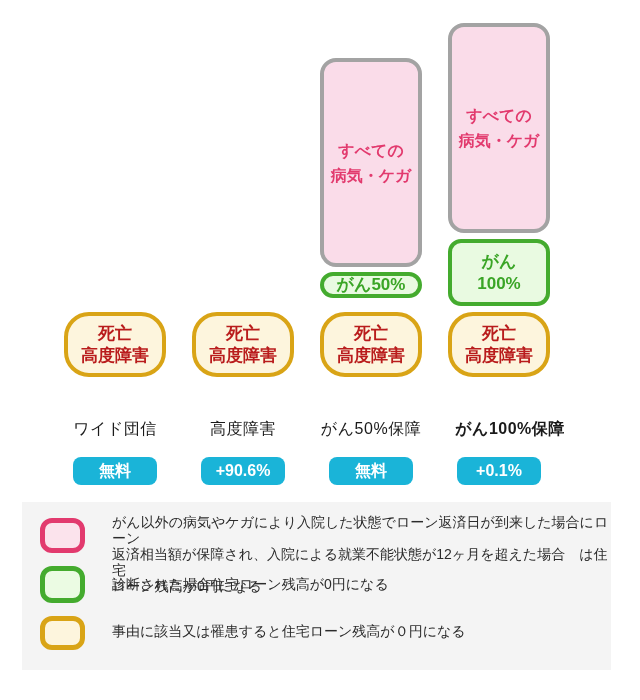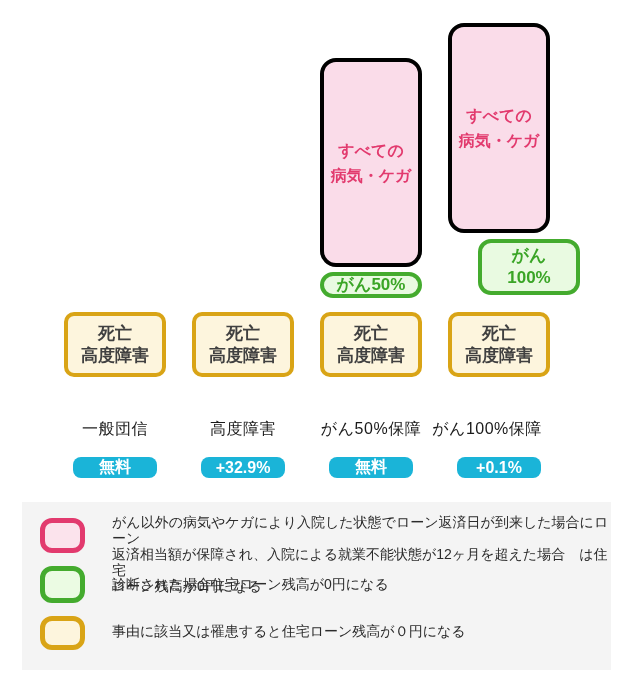--- a/index.html
+++ b/index.html
@@ -10,54 +10,54 @@
   }
   .stage{position:absolute;left:0;top:0;width:640px;height:700px;}
 
   
   .box{
     position:absolute;box-sizing:border-box;
     display:flex;align-items:center;justify-content:center;
     text-align:center;font-weight:bold;white-space:pre-line;
   }
   .box.pink{
-    background:#fadce9;border:4px solid #000000;color:#e23a6e;
+    background:#fadce9;border:4px solid #a3a3a3;color:#e23a6e;
     border-radius:16px;font-size:16px;line-height:25px;
   }
   .box.green{
     background:#e9fae1;border:4px solid #44ab2e;color:#3aa526;
     border-radius:13px;font-size:17px;line-height:22px;
   }
   .box.gold{
-    background:#fdf5dd;border:4px solid #d9a416;color:#404040;
-    border-radius:10px;font-size:17px;line-height:22px;
+    background:#fdf5dd;border:4px solid #d9a416;color:#b91c1c;
+    border-radius:25px;font-size:17px;line-height:22px;
   }
   
   #pink-c3{left:320px;top:58px;width:102px;height:209px;}
   #pink-c4{left:448px;top:23px;width:102px;height:210px;}
   #green-c3{left:320px;top:272px;width:102px;height:26px;}
-  #green-c4{left:448px;top:239px;width:102px;height:56px;margin-left:30px;}
+  #green-c4{left:448px;top:239px;width:102px;height:67px;}
   #gold-c1{left:64px;top:312px;width:102px;height:65px;}
   #gold-c2{left:192px;top:312px;width:102px;height:65px;}
   #gold-c3{left:320px;top:312px;width:102px;height:65px;}
   #gold-c4{left:448px;top:312px;width:102px;height:65px;}
 
   
   .col-label{
     position:absolute;top:419px;width:150px;text-align:center;
     font-size:16px;color:#1a1a1a;letter-spacing:0.5px;
   }
   #label-c1{left:40px;}
   #label-c2{left:168px;}
   #label-c3{left:296px;}
-  #label-c4{left:412px;}
+  #label-c4{left:435px;font-weight:bold;}
 
   
   .badge{
-    position:absolute;top:457px;width:84px;height:21px;
+    position:absolute;top:457px;width:84px;height:28px;
     background:#1ab4d8;border-radius:8px;color:#ffffff;
     font-weight:bold;font-size:16px;
     display:flex;align-items:center;justify-content:center;
   }
   #badge-c1{left:73px;}
   #badge-c2{left:201px;}
   #badge-c3{left:329px;}
   #badge-c4{left:457px;}
 
   
@@ -96,27 +96,27 @@
 
   <div class="box gold" id="gold-c1">死亡
 高度障害</div>
   <div class="box gold" id="gold-c2">死亡
 高度障害</div>
   <div class="box gold" id="gold-c3">死亡
 高度障害</div>
   <div class="box gold" id="gold-c4">死亡
 高度障害</div>
 
-  <div class="col-label" id="label-c1">一般団信</div>
+  <div class="col-label" id="label-c1">ワイド団信</div>
   <div class="col-label" id="label-c2">高度障害</div>
   <div class="col-label" id="label-c3">がん50%保障</div>
   <div class="col-label" id="label-c4">がん100%保障</div>
 
   <div class="badge" id="badge-c1">無料</div>
-  <div class="badge" id="badge-c2">+32.9%</div>
+  <div class="badge" id="badge-c2">+90.6%</div>
   <div class="badge" id="badge-c3">無料</div>
   <div class="badge" id="badge-c4">+0.1%</div>
 
   <div class="legend">
     <div class="swatch pink"></div>
     <div class="legend-text" id="legend-text-0">がん以外の病気やケガにより入院した状態でローン返済日が到来した場合にローン
 返済相当額が保障され、入院による就業不能状態が12ヶ月を超えた場合　は住宅
 ローン残高が0円になる</div>
 
     <div class="swatch green"></div>

